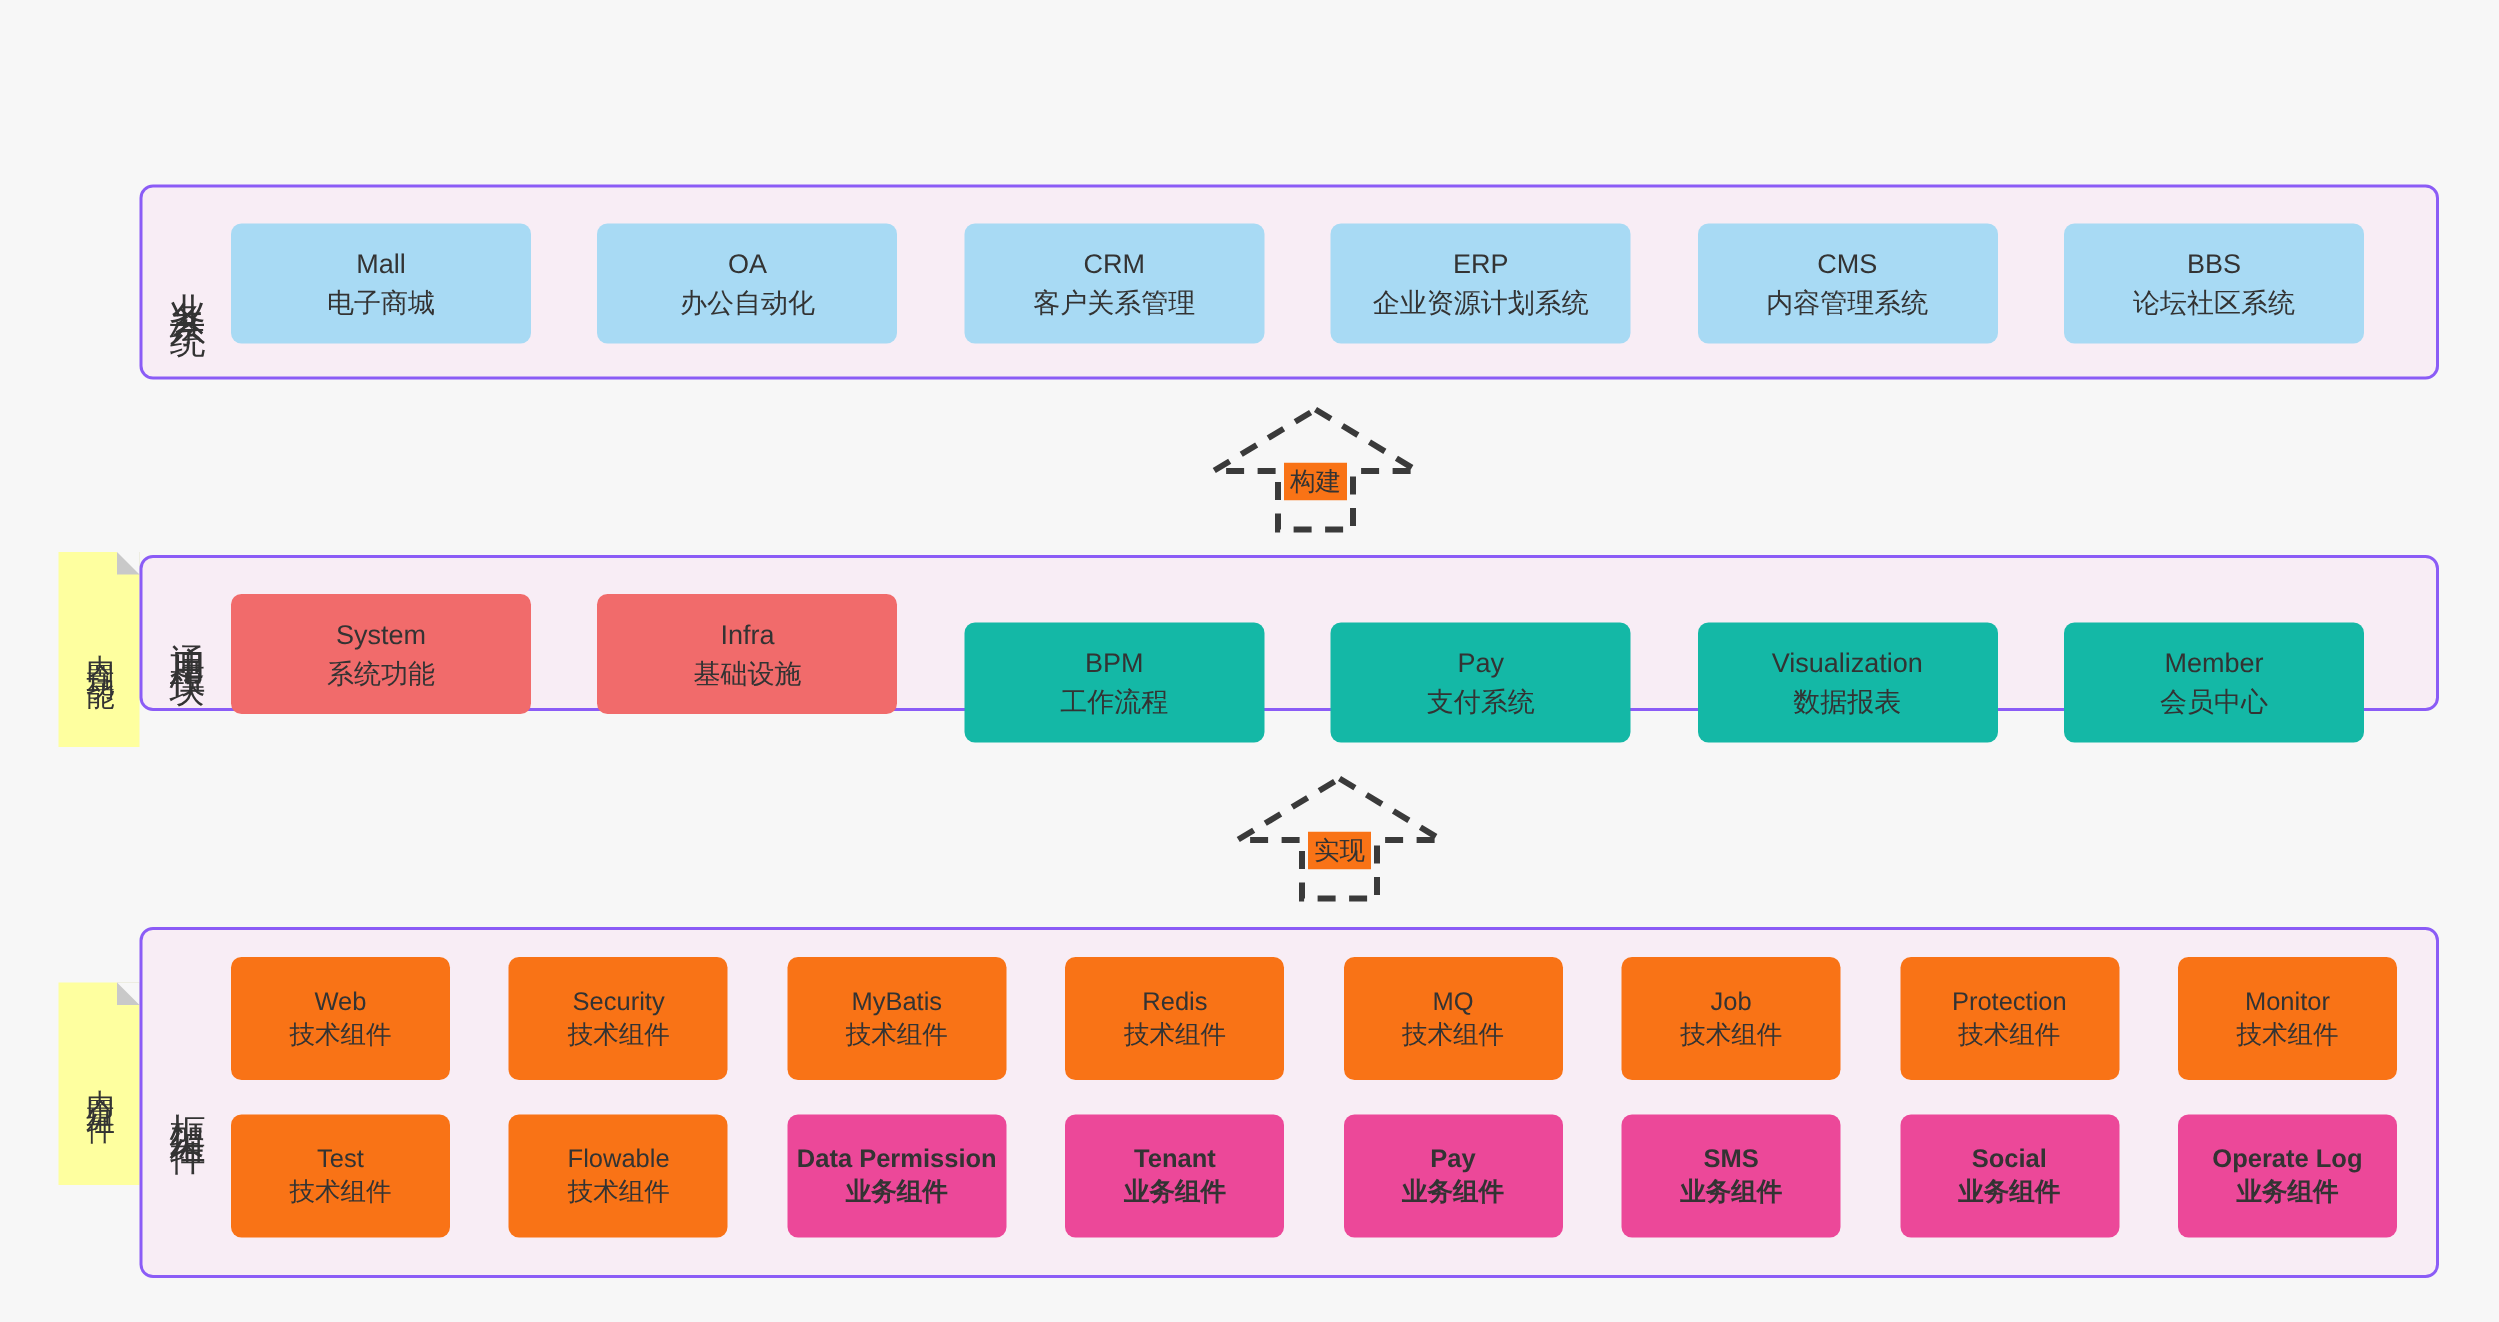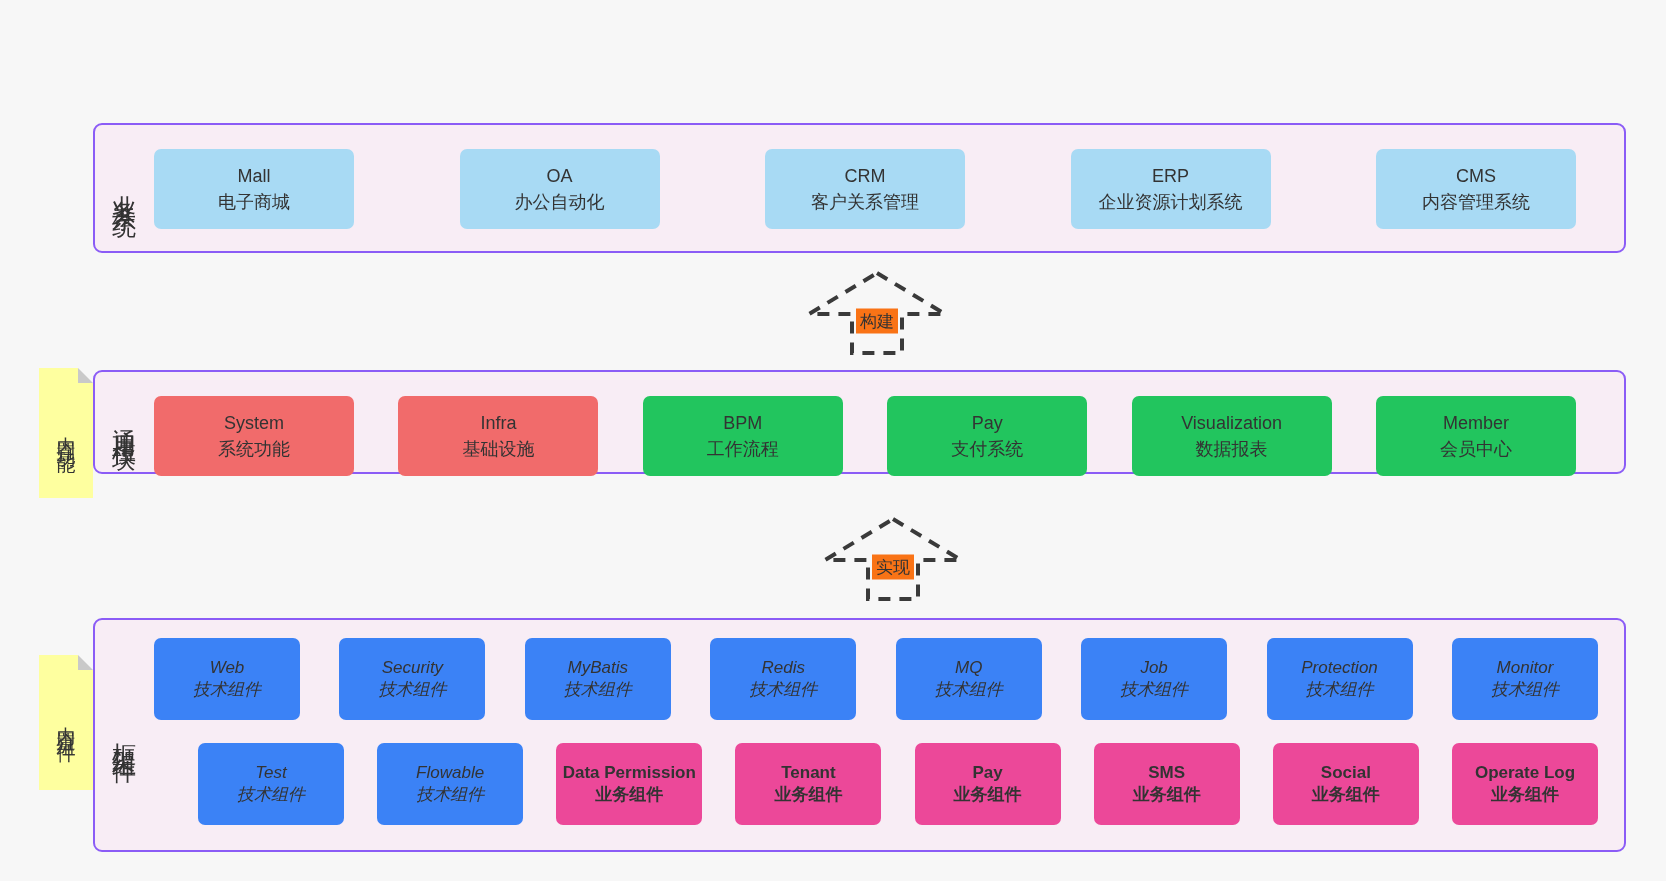--- a/index.html
+++ b/index.html
@@ -16,32 +16,32 @@
   #sec-modules{top:370px;height:104px;}
   #sec-framework{top:618px;height:234px;}
   .vlabel{
     position:absolute;left:13px;top:50%;transform:translateY(-50%);
     writing-mode:vertical-rl;text-orientation:upright;
     font-size:24px;letter-spacing:6px;color:#333;white-space:nowrap;
   }
   .row{position:absolute;display:flex;justify-content:space-between;}
   .row.wide{left:59px;right:48px;top:24px;}
   .row.r1{left:59px;right:26px;top:18px;}
-  .row.r2{left:59px;right:26px;top:123px;margin-left:44px;}
+  .row.r2{left:59px;right:26px;top:123px;}
   .box{
     box-sizing:border-box;border-radius:7px;padding:2px 6px;
     display:flex;flex-direction:column;align-items:center;justify-content:center;
     text-align:center;
   }
   .row.wide .box{width:200px;height:80px;font-size:18px;line-height:26px;}
   .row.r1 .box,.row.r2 .box{width:146px;height:82px;font-size:17px;line-height:22px;}
   .blue{background:#a8daf4;}
   .red{background:#f16b6b;}
-  .pink{background:#22c55e;}
-  .green{background:#3b82f6;font-style:italic;}
+  .pink{background:#14b8a6;margin-top:19px;}
+  .green{background:#f97316;}
   .lightgreen{background:#ec4899;font-weight:bold;}
   .sticky{
     position:absolute;width:54px;background:#feff9f;
     display:flex;align-items:center;justify-content:center;
   }
   #sticky-modules{left:39px;top:368px;height:130px;}
   #sticky-framework{left:39px;top:655px;height:135px;}
   .sticky::after{
     content:"";position:absolute;top:0;right:0;width:0;height:0;
     border-style:solid;border-width:0 15px 15px 0;
@@ -79,20 +79,24 @@
       <span>客户关系管理</span>
     </div>
     <div class="box blue">
       <span>ERP</span>
       <span>企业资源计划系统</span>
     </div>
     <div class="box blue">
       <span>CMS</span>
       <span>内容管理系统</span>
     </div>
+    <div class="box blue">
+      <span>BBS</span>
+      <span>论坛社区系统</span>
+    </div>
   </div>
 </div>
 
 <div class="arrow" id="arrow-build">
   <svg width="142" height="86" viewBox="0 0 142 86">
     <polygon points="71,3 139,44 96,44 96,83 46,83 46,44 3,44" fill="#f7f7f7" stroke="#3a3a3a" stroke-width="4" stroke-dasharray="12 9"></polygon>
   </svg>
   <span class="arrow-label">构建</span>
 </div>
 

